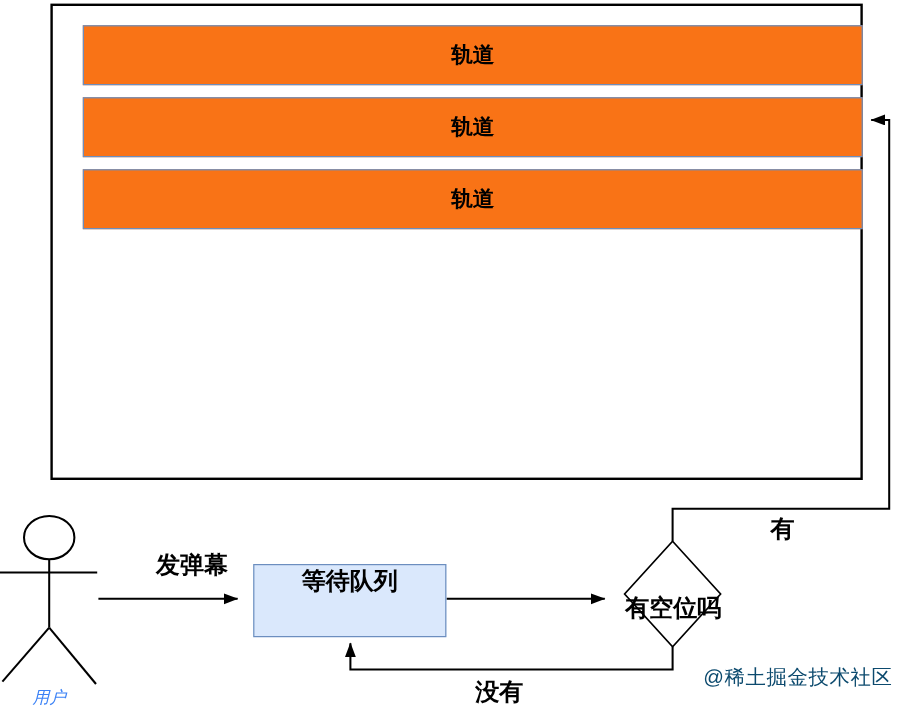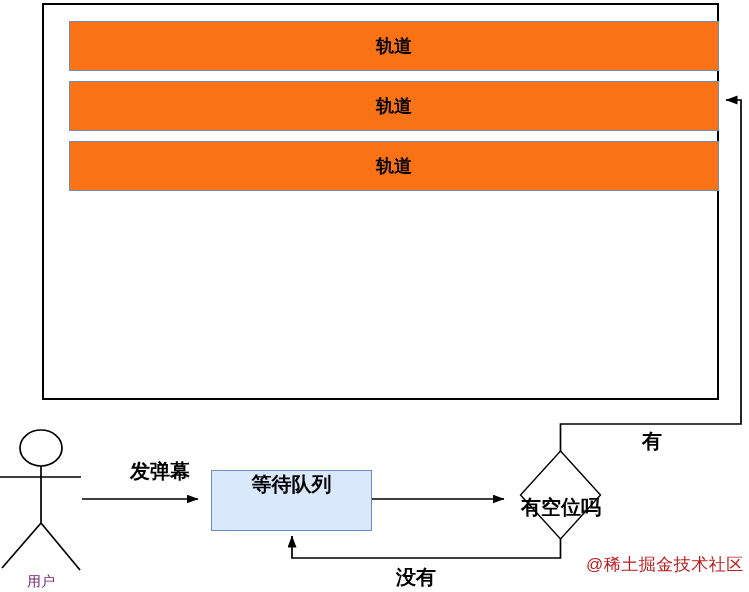--- a/index.html
+++ b/index.html
@@ -82,30 +82,31 @@
   .label-yes    { left: 652px; top: 441px; }
   .label-no     { left: 416px; top: 577px; }
   .label-decision { left: 561px; top: 495px; margin-top: 12px; }
   .label-actor {
     position: absolute;
     left: 41px;
     top: 582px;
     transform: translate(-50%, -50%);
     font-size: 14px;
     font-weight: 400;
-    color: #701a75;
+    color: #3b82f6;
     white-space: nowrap;
+    font-style: italic;
   }
   .watermark {
     position: absolute;
     left: 586px;
     top: 553px;
     font-size: 17px;
     font-weight: 400;
-    color: #b91c1c;
+    color: #0c4a6e;
     white-space: nowrap;
     letter-spacing: 0.5px;
   }
 </style>
 </head>
 <body>
 
 <div class="canvas">
 
   <div class="screen-container"></div>

